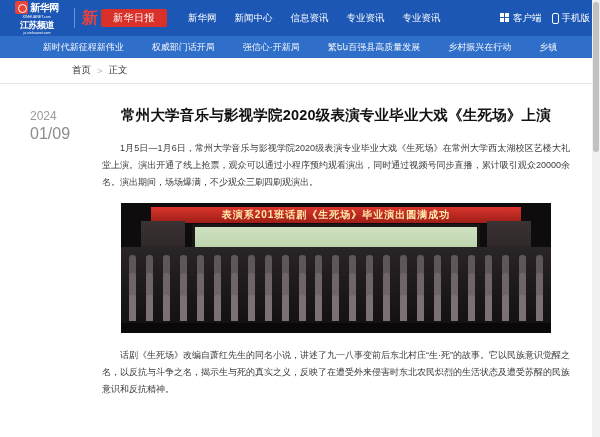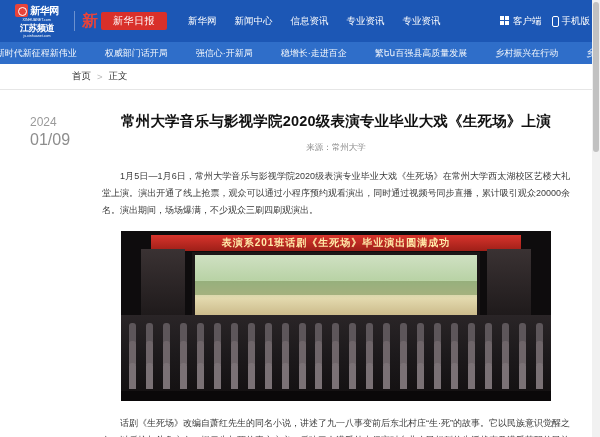--- a/index.html
+++ b/index.html
@@ -8,21 +8,21 @@
     width: 600px;
     height: 437px;
     font-family: "Liberation Sans", sans-serif;
     background: #ffffff;
     overflow: hidden;
     color: #333;
   }
 
   
   .topbar {
-    height: 42px;
+    height: 36px;
     background: #1c57b5;
     display: flex;
     align-items: center;
     padding: 0 6px;
   }
   .logo-block {
     width: 66px;
     display: flex;
     flex-direction: column;
     align-items: center;
@@ -212,21 +212,21 @@
     margin-top: 14px;
     font-size: 9px;
     line-height: 17px;
     color: #3a3a3a;
     text-align: justify;
     text-indent: 18px;
   }
   .figure {
     margin: 12px auto 0 auto;
     width: 430px;
-    height: 170px;
+    height: 130px;
     background: #0e0c0d;
     position: relative;
     overflow: hidden;
   }
   
   .fig-banner {
     position: absolute;
     top: 4px; left: 30px; right: 30px;
     height: 16px;
     background: linear-gradient(#d8342c, #9e1f18);
@@ -350,40 +350,38 @@
       <span class="ico ico-phone"></span>
       <span>手机版</span>
     </div>
   </div>
 </div>
 
 <div class="subbar">
   <a href="#">新时代新征程新伟业</a>
   <a href="#">权威部门话开局</a>
   <a href="#">强信心·开新局</a>
-  <a href="#">稳增长·走进百企</a>
   <a href="#">繁են百强县高质量发展</a>
   <a href="#">乡村振兴在行动</a>
   <a href="#">乡镇</a>
 </div>
 
 <div class="crumbbar">
   <a href="#">首页</a>
   <span class="sp">&gt;</span>
   <span>正文</span>
 </div>
 
 <div class="wrap">
   <div class="datecol">
     <div class="date-y">2024</div>
     <div class="date-d">01/09</div>
   </div>
   <div class="artbody">
     <h1 class="title">常州大学音乐与影视学院2020级表演专业毕业大戏《生死场》上演</h1>
-    <div class="source">来源：常州大学</div>
 
     <p class="para">1月5日—1月6日，常州大学音乐与影视学院2020级表演专业毕业大戏《生死场》在常州大学西太湖校区艺楼大礼堂上演。演出开通了线上抢票，观众可以通过小程序预约观看演出，同时通过视频号同步直播，累计吸引观众20000余名。演出期间，场场爆满，不少观众三刷四刷观演出。</p>
 
     <div class="figure">
       <div class="fig-banner">表演系201班话剧《生死场》毕业演出圆满成功</div>
       <div class="fig-pillar-l"></div>
       <div class="fig-pillar-r"></div>
       <div class="fig-screen"></div>
       <div class="fig-crowd">
         <div class="fig-row r1">

